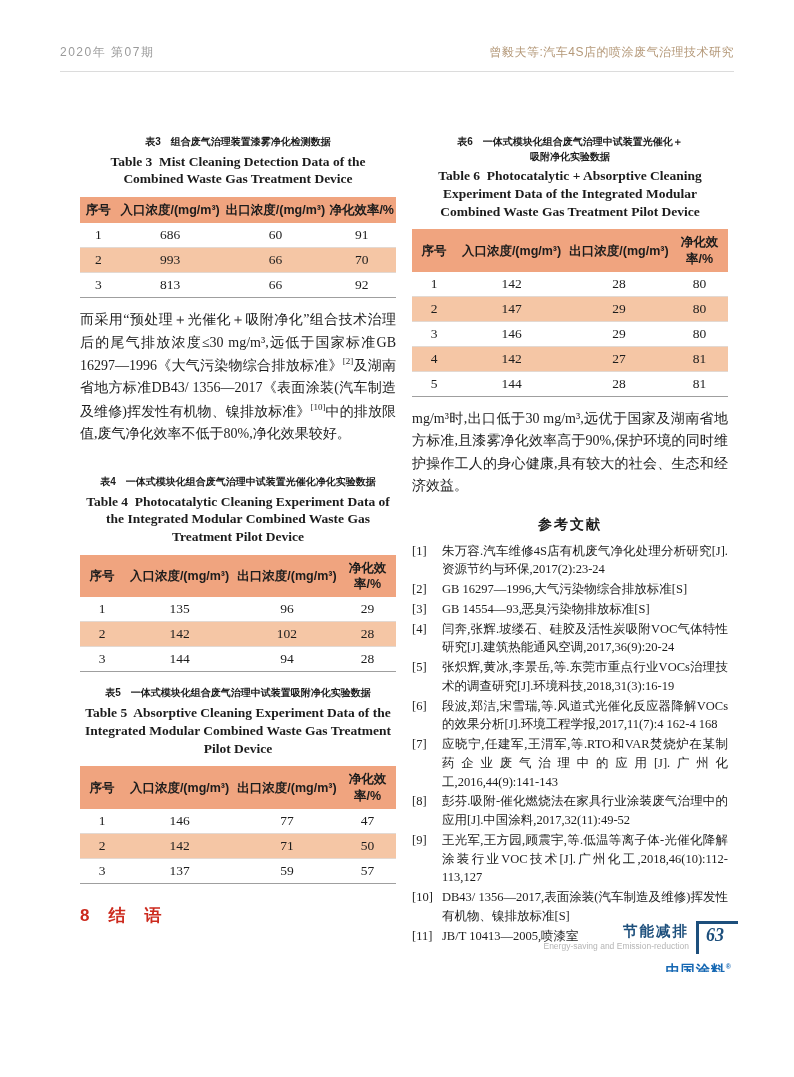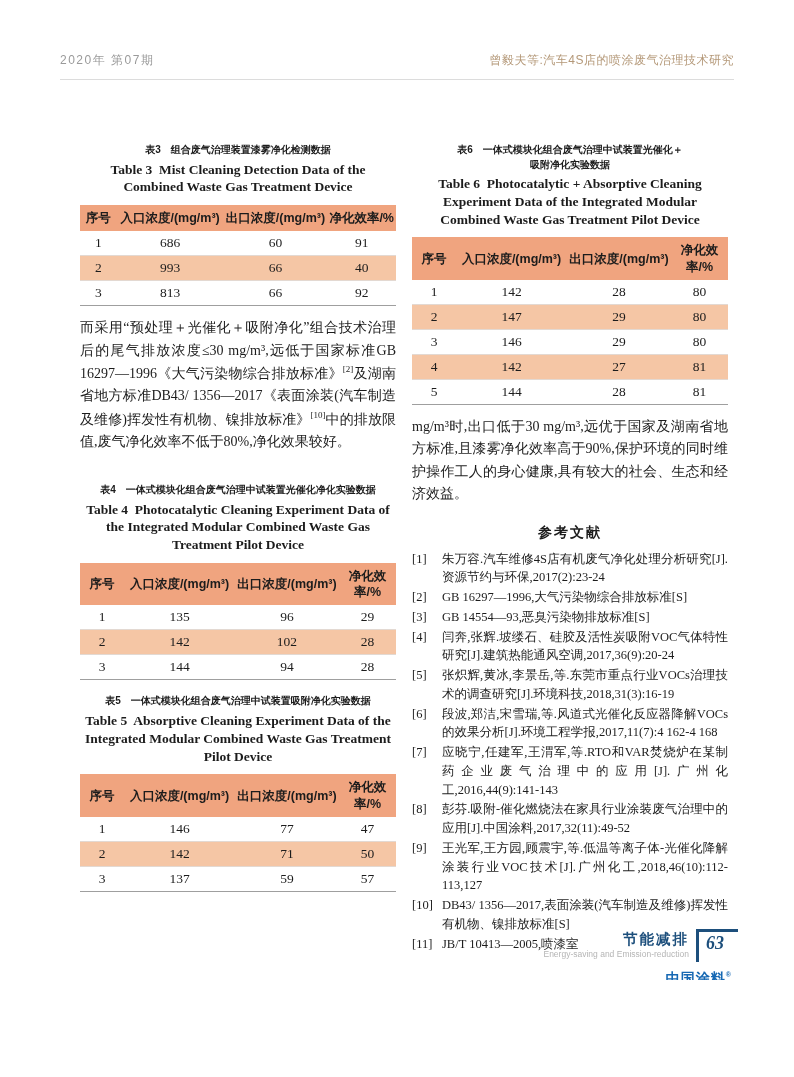--- a/index.html
+++ b/index.html
@@ -3,21 +3,21 @@
 <meta charset="utf-8">
 <style>
   html,body{margin:0;padding:0;background:#ffffff;}
   .page{
     position:relative;
     width:794px;height:972px;
     background:#ffffff;
     font-family:"Liberation Serif","DejaVu Serif",serif;
     color:#1c1c1c;
     overflow:hidden;
-    margin:8px auto;
+    margin:0 auto;
   }
   
   .page-header{
     position:absolute;top:44px;left:60px;right:60px;
     display:flex;justify-content:space-between;align-items:flex-end;
     border-bottom:1px solid #dcdcdc;padding-bottom:10px;
     font-family:"Liberation Sans","DejaVu Sans",sans-serif;
     font-size:12px;
   }
   .issue-label{color:#9a9a9a;letter-spacing:1.5px;}
@@ -158,21 +158,21 @@
             <tr>
               <td>1</td>
               <td>686</td>
               <td>60</td>
               <td>91</td>
             </tr>
             <tr>
               <td>2</td>
               <td>993</td>
               <td>66</td>
-              <td>40</td>
+              <td>70</td>
             </tr>
             <tr>
               <td>3</td>
               <td>813</td>
               <td>66</td>
               <td>92</td>
             </tr>
           </tbody>
         </table>
 
@@ -241,20 +241,21 @@
             </tr>
             <tr>
               <td>3</td>
               <td>137</td>
               <td>59</td>
               <td>57</td>
             </tr>
           </tbody>
         </table>
 
+      <h2 class="section-heading">8　结　语</h2>
 
     </section>
 
     <section class="col">
 
       <div class="caption">
         <div class="cap-cn">表6　一体式模块化组合废气治理中试装置光催化＋
 吸附净化实验数据</div>
         <div class="cap-en">Table 6  Photocatalytic + Absorptive Cleaning Experiment Data of the Integrated Modular Combined Waste Gas Treatment Pilot Device</div>
       </div>

